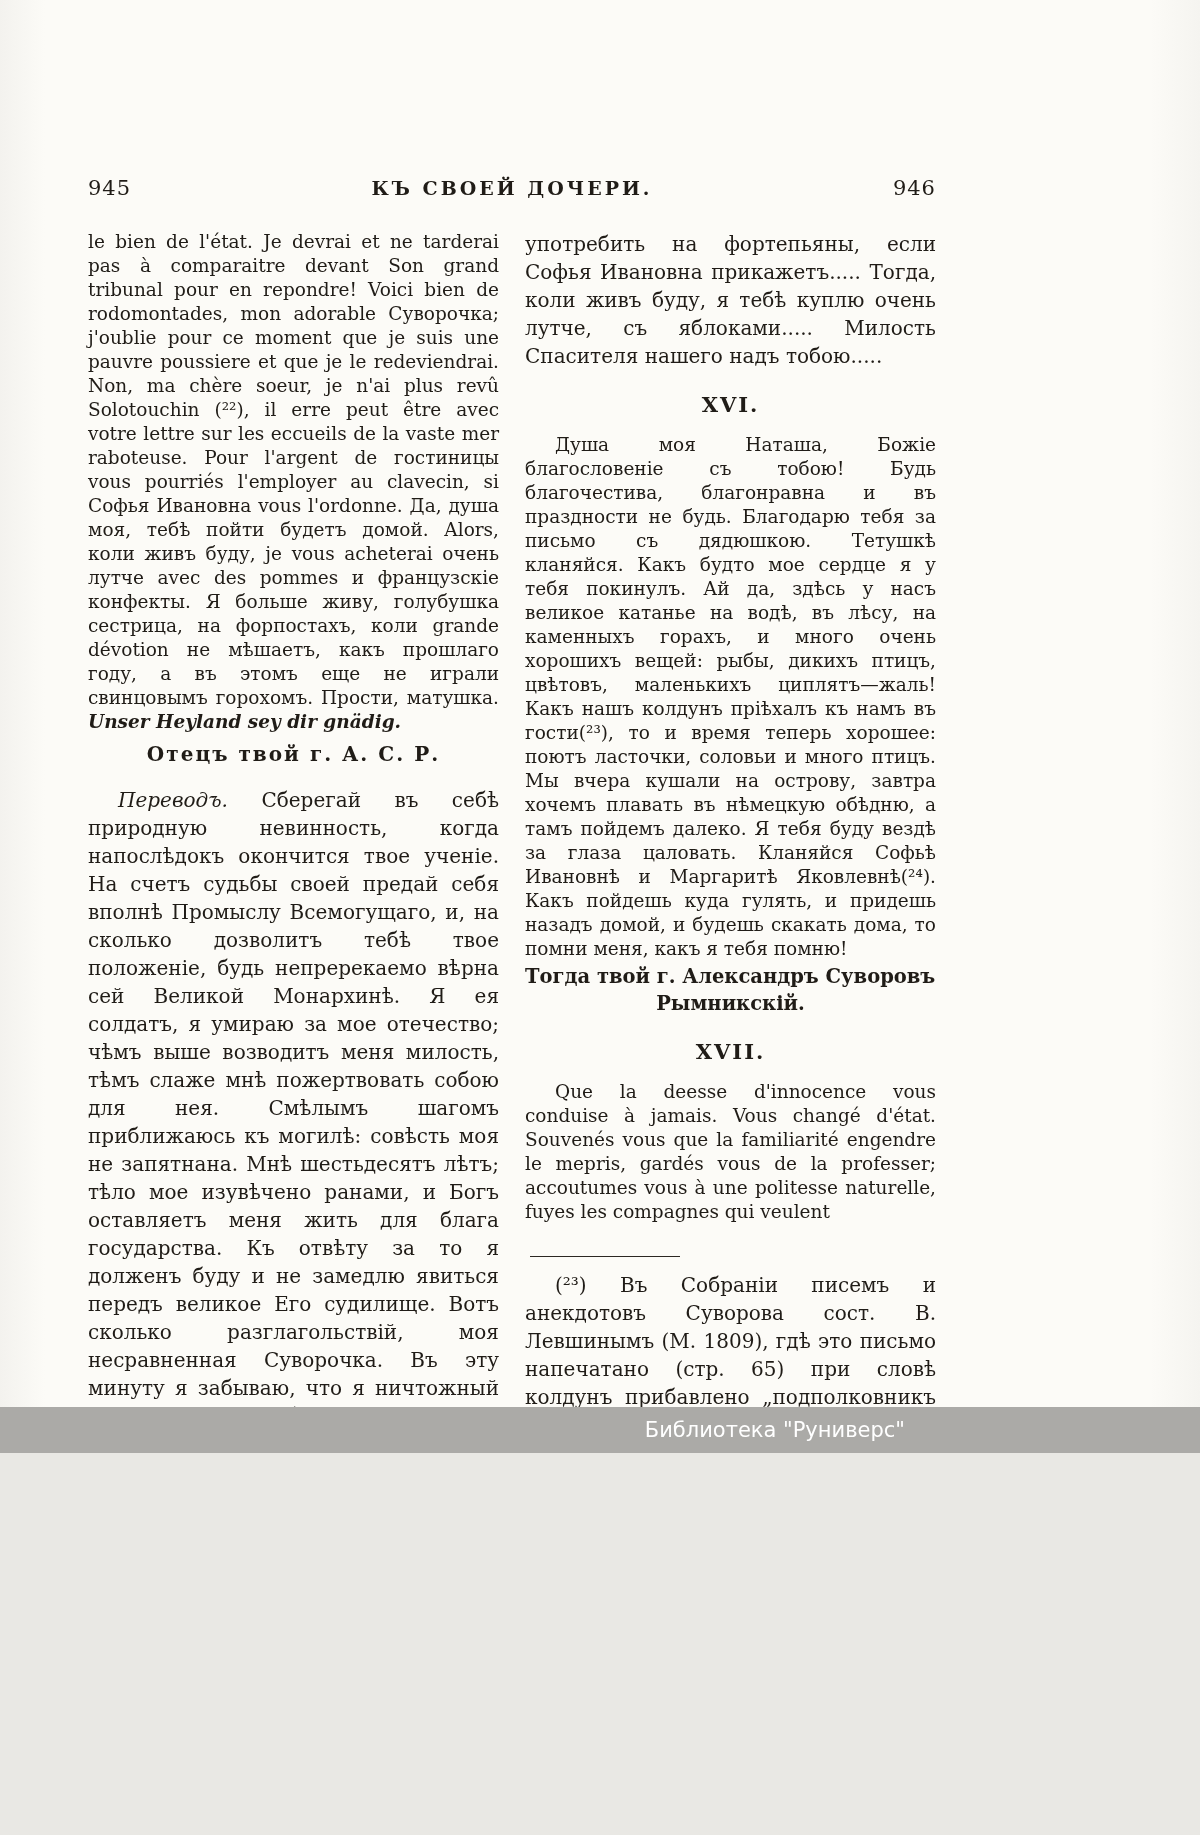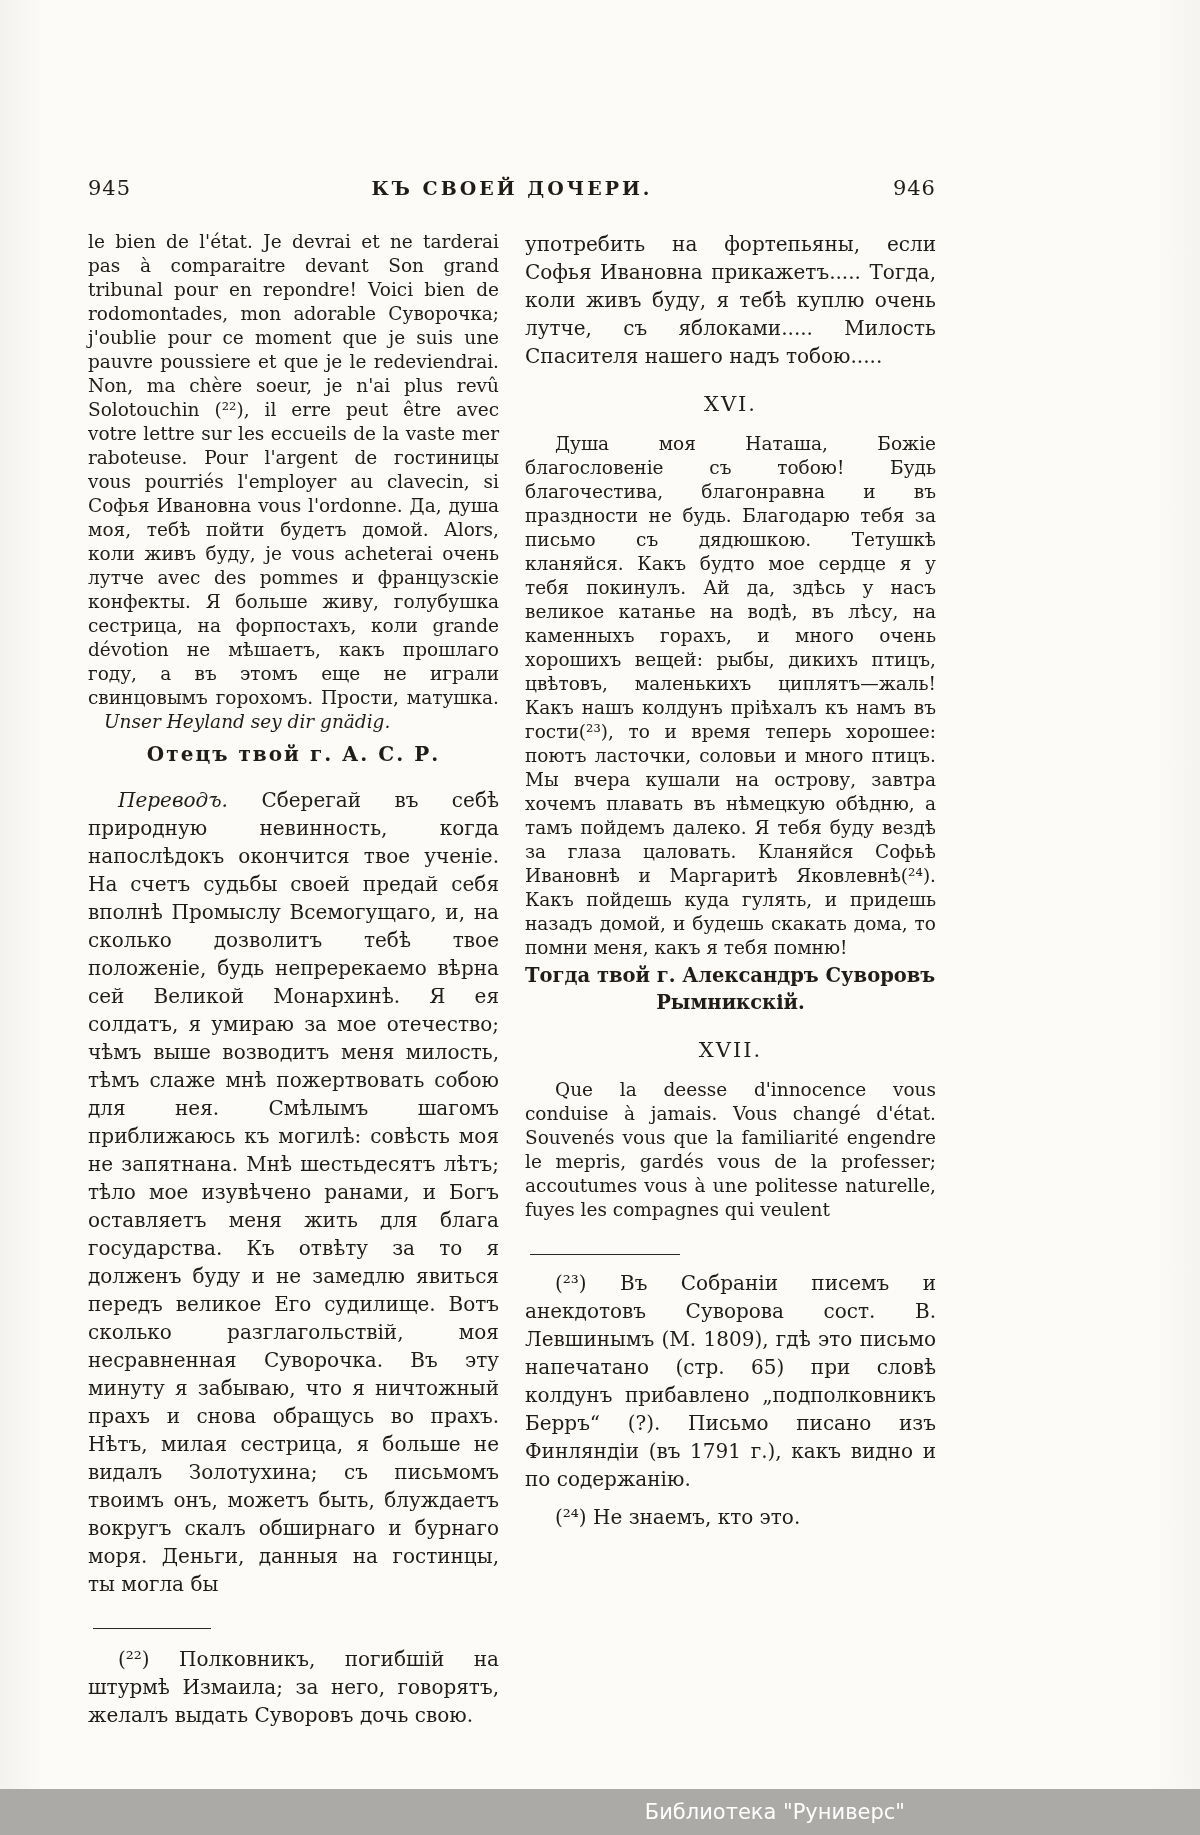--- a/index.html
+++ b/index.html
@@ -1,21 +1,21 @@
 <!DOCTYPE html>
 <html lang="ru"><head>
 <meta charset="utf-8">
 <title>Scanned book page</title>
 <style>
   * { margin:0; padding:0; box-sizing:border-box; }
   html, body { margin:0; padding:0; background:#e9e8e4; }
   .scan {
     position:relative;
     width:1200px;
-    height:1835px;
+    height:1453px;
     margin:0 auto;
     background:linear-gradient(90deg, #f3f2ee 0px, #fcfbf7 45px, #fcfbf7 1150px, #f5f4f0 1200px);
     color:#201c17;
     font-family:"DejaVu Serif", "Liberation Serif", serif;
     overflow:hidden;
   }
   .page-header {
     position:absolute;
     top:176px; left:88px; width:848px;
     display:flex; justify-content:space-between; align-items:baseline;
@@ -28,35 +28,35 @@
     display:flex; gap:26px;
   }
   .col { flex:1; min-width:0; }
   .body-text {
     font-size:18.5px; line-height:24px; text-align:justify;
   }
   .small-text {
     font-size:20px; line-height:28px; text-align:justify;
   }
   .indent { text-indent:30px; }
-  .fraktur { font-weight:normal; font-style:italic;margin-left:16px; }
+  .fraktur { font-weight:bold; font-style:italic; }
   .label { font-style:italic; }
   .signature {
     text-align:center; font-size:20px; font-weight:bold;
     letter-spacing:2px; margin:8px 0 20px;
   }
   .translation { margin-top:14px; }
   .footnote-rule {
     border:none; border-top:1.6px solid #2b2722;
     width:118px; margin:30px 0 16px 5px;
   }
   .footnote-rule.right { width:150px; margin:32px 0 14px 5px; }
   .footnote { margin-bottom:10px; }
   .section-heading {
-    text-align:center; font-weight:normal; font-size:21px;
+    text-align:center; font-weight:bold; font-size:21px;
     letter-spacing:2px; margin:22px 0 16px;
   }
   .signature-block {
     font-size:19.5px; font-weight:bold; line-height:27px; margin-top:2px;
   }
   .sig-line1 { display:block; }
   .sig-line2 { display:block; text-align:center; }
   .watermark-band {
     position:absolute; left:0; bottom:0; width:1200px; height:46px;
     background:#abaaa7;

